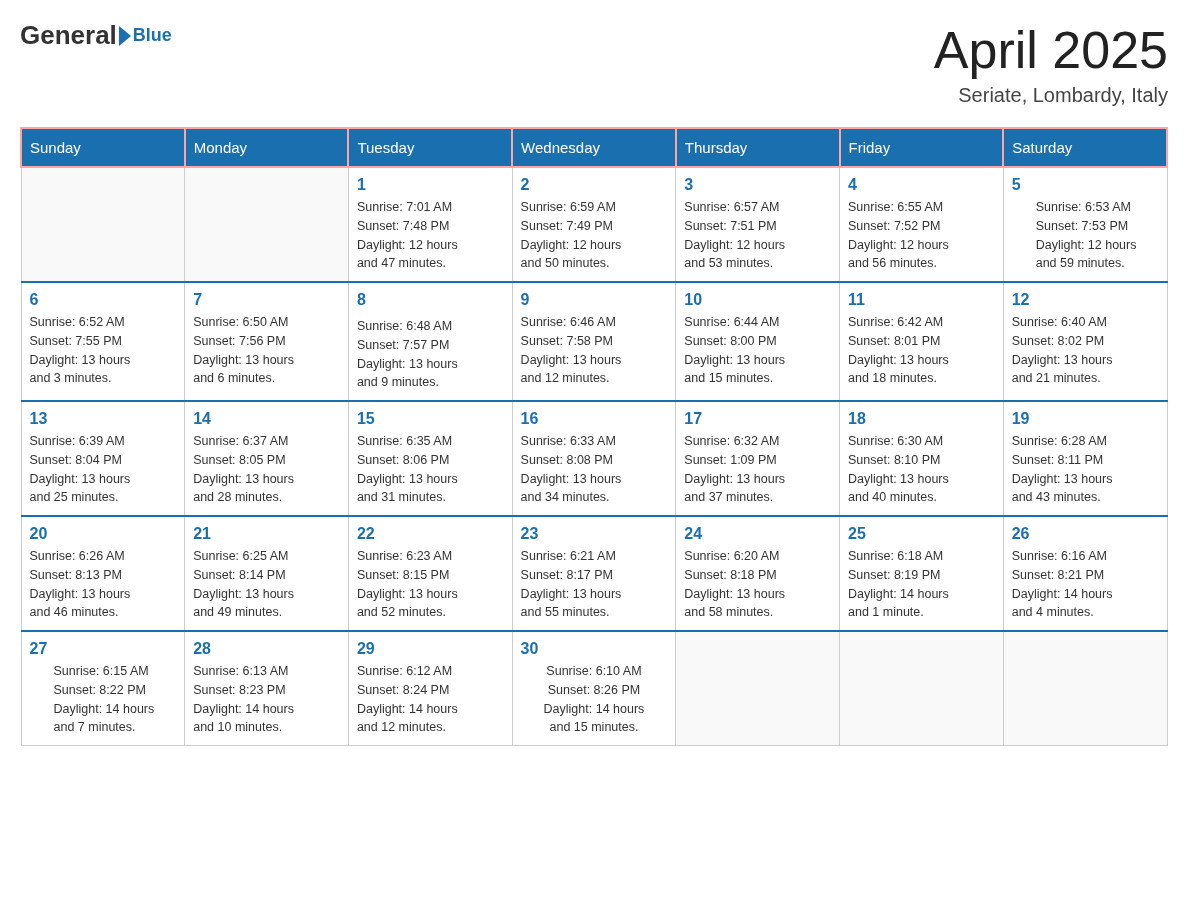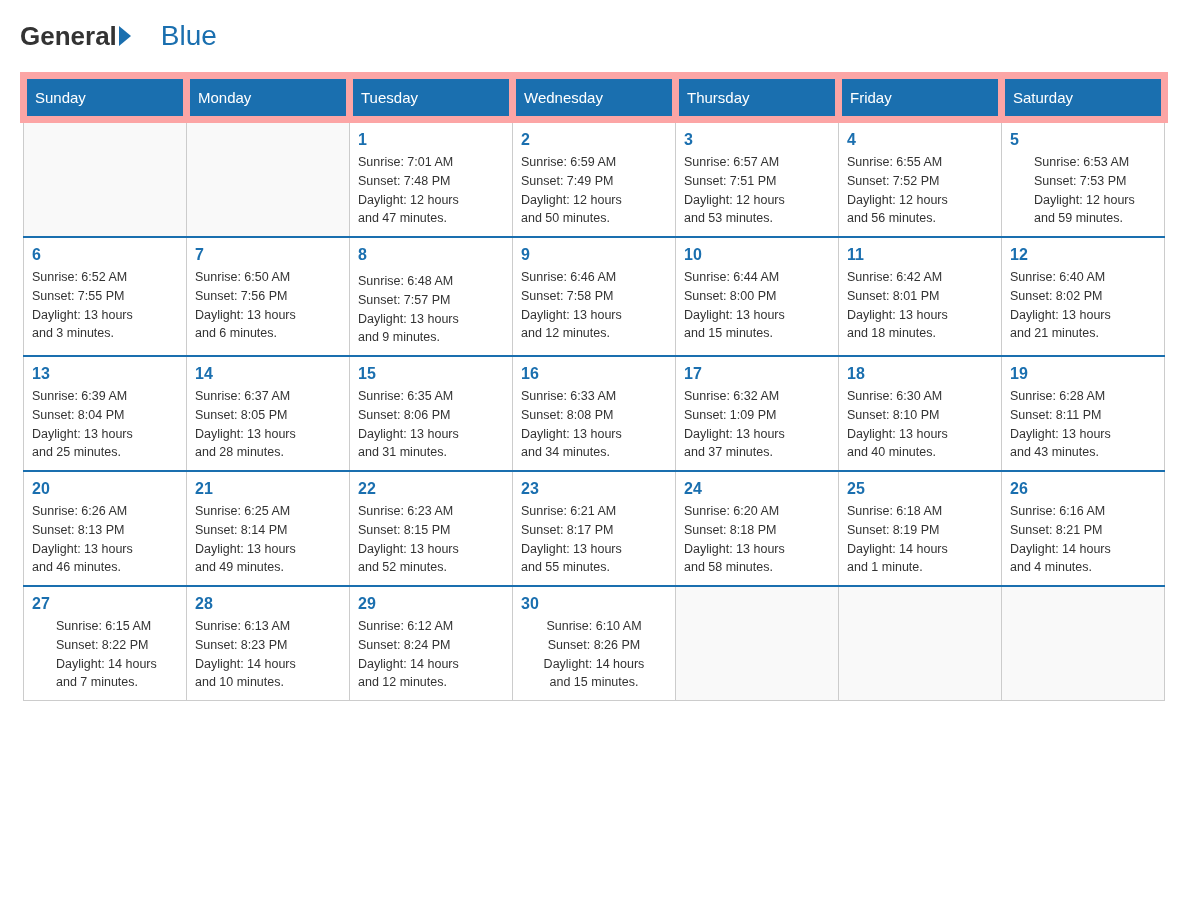--- a/index.html
+++ b/index.html
@@ -56,21 +56,21 @@
       border-collapse: collapse;
       table-layout: fixed;
     }
     .calendar th {
       background-color: #1a6faf;
       color: #fff;
       padding: 10px 8px;
       font-size: 15px;
       font-weight: normal;
       text-align: left;
-      border: 7px solid #fca5a5;
+      border: 2px solid #fca5a5;
     }
     .calendar td {
       border: 1px solid #ccc;
       vertical-align: top;
       padding: 8px;
       font-size: 13px;
       color: #222;
       height: 110px;
     }
     .day-number {
@@ -93,24 +93,26 @@
     }
   </style>
 </head>
 <body>
 
 <div class="header">
   <div class="logo">
     <div class="logo-text">
       <span class="logo-general">General</span>
       <span class="logo-arrow"></span>
-      <span style="color:#1a6faf;font-size:28px;font-weight:normal;margin-left:28px;">Blue</span>
+      <span style="color:#1a6faf;font-size:18px;font-weight:bold;">Blue</span>
     </div>
   </div>
   <div class="title-area">
+    <div class="month-title">April 2025</div>
+    <div class="location-title">Seriate, Lombardy, Italy</div>
   </div>
 </div>
 
 <table class="calendar">
   <thead>
     <tr>
       <th>Sunday</th>
       <th>Monday</th>
       <th>Tuesday</th>
       <th>Wednesday</th>

